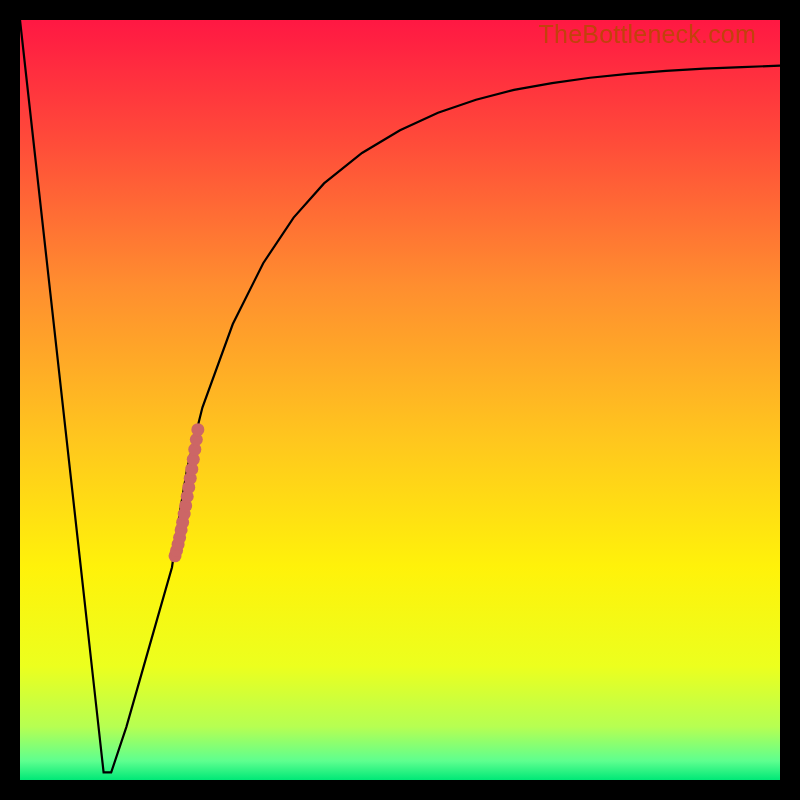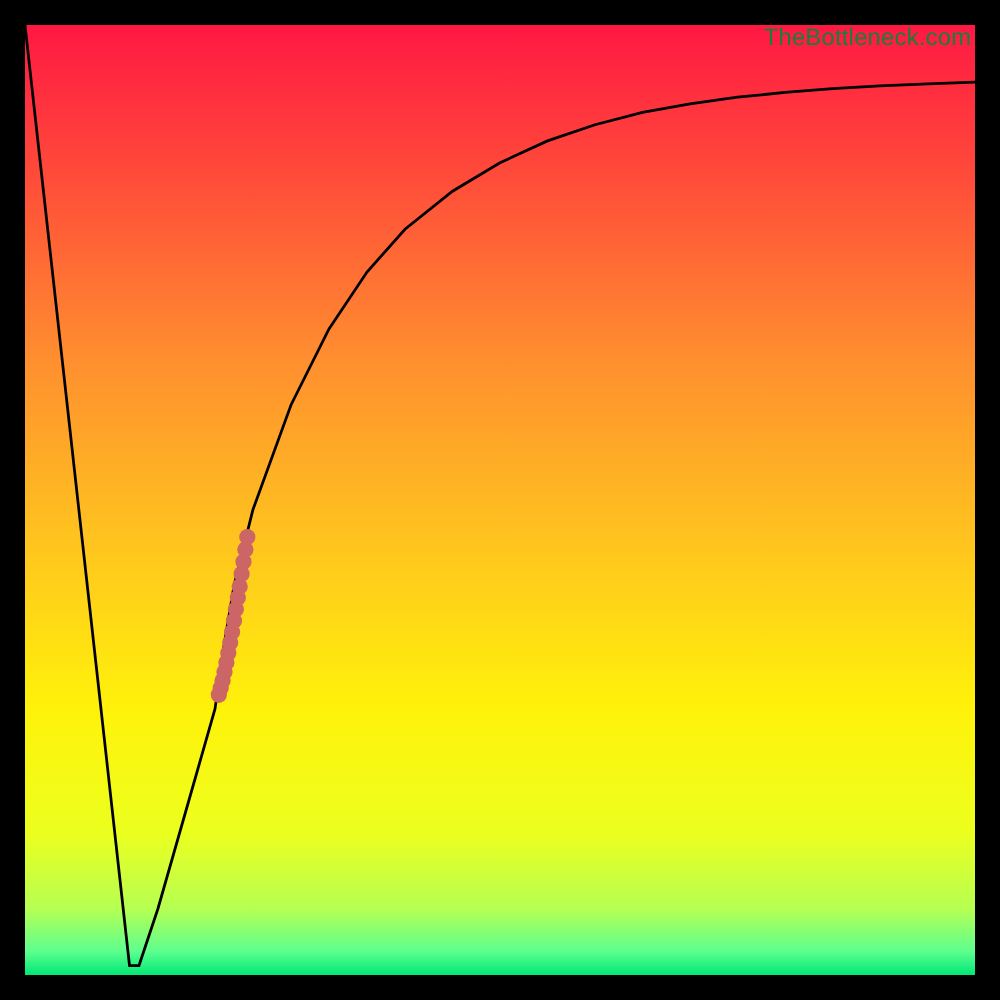--- a/index.html
+++ b/index.html
@@ -22,24 +22,24 @@
   .plot-area {
     position: absolute;
     left: 0;
     top: 0;
     width: 760px;
     height: 760px;
   }
   .watermark {
     position: absolute;
     top: 0px;
-    right: 3px;
-    font-size: 19px;
+    right: 24px;
+    font-size: 25px;
     font-weight: 400;
-    color: #15803d;
+    color: #c2410c;
     letter-spacing: 0.2px;
   }
 </style>
 </head>
 <body>
 
 <div class="frame">
   <svg class="plot-area" viewBox="0 0 760 760">
     <defs>
       <linearGradient id="bg-grad" x1="0" y1="0" x2="0" y2="1">

